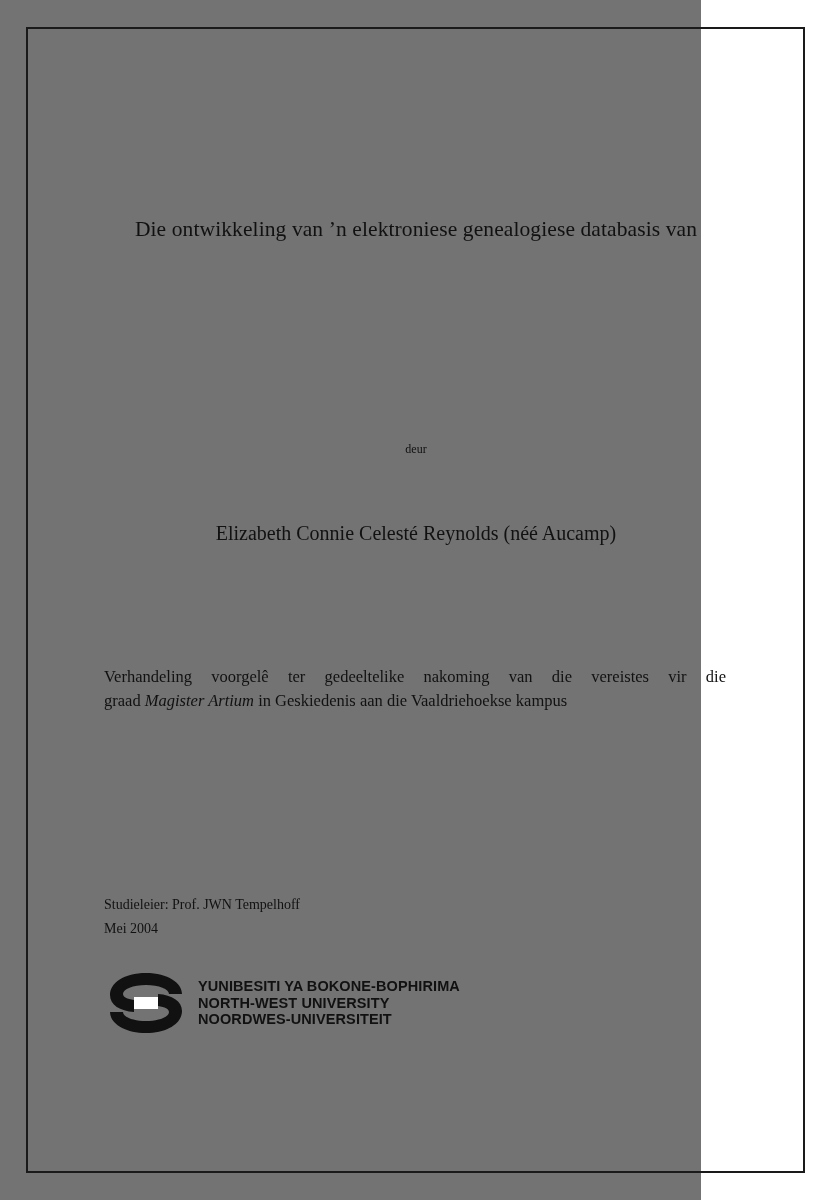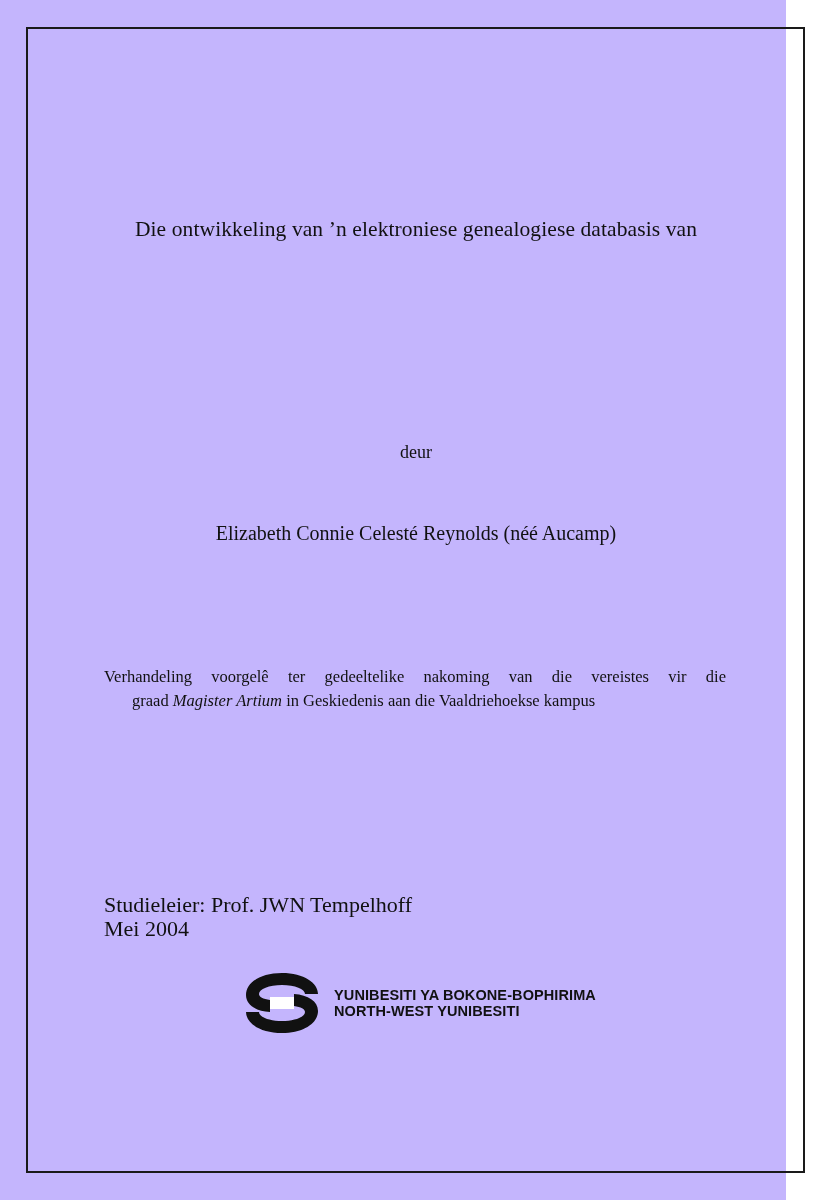--- a/index.html
+++ b/index.html
@@ -9,23 +9,23 @@
   }
   body {
     width: 831px;
     height: 1200px;
     font-family: "Liberation Serif", serif;
     color: #111111;
     overflow: hidden;
   }
   .page {
     position: relative;
-    width: 786px;
+    width: 701px;
     height: 1200px;
-    background: #c4b5fd;
+    background: #737373;
     box-sizing: border-box;
   }
   .page-border {
     position: absolute;
     left: 26px;
     top: 27px;
     width: 779px;
     height: 1146px;
     border: 2px solid #1a1a1a;
     box-sizing: border-box;
@@ -50,21 +50,21 @@
     line-height: 44px;
     letter-spacing: 0.1px;
     color: #111111;
   }
   .deur {
     position: absolute;
     left: 0;
     top: 415px;
     width: 632px;
     text-align: center;
-    font-size: 18px;
+    font-size: 12px;
   }
   .author {
     position: absolute;
     left: 0;
     top: 495px;
     width: 632px;
     text-align: center;
     font-size: 20px;
   }
   .statement {
@@ -75,41 +75,40 @@
     font-size: 16.5px;
     line-height: 24px;
     text-align: justify;
   }
   .statement .just {
     text-align: justify;
     text-align-last: justify;
   }
   .statement .rest {
     text-align: left;
-    margin-left: 28px;
   }
   .statement i {
     font-style: italic;
   }
   .supervisor {
     position: absolute;
     left: 4px;
     top: 866px;
     width: 500px;
-    font-size: 22px;
+    font-size: 14px;
     line-height: 24px;
     text-align: left;
   }
   .logo-wrap {
     position: absolute;
     left: 0;
     top: 940px;
     width: 632px;
     display: flex;
-    justify-content: center;
+    justify-content: flex-start;
     align-items: center;
   }
   .logo {
     display: flex;
     align-items: center;
     gap: 6px;
   }
   .logo-mark {
     width: 92px;
     height: 72px;
@@ -153,19 +152,20 @@
 
     <div class="logo-wrap">
       <div class="logo">
         <svg class="logo-mark" viewBox="0 0 92 72">
           <path d="M46 6 C24 6 10 16 10 28 C10 38 20 44 34 45 L34 33 C27 32 23 30 23 27 C23 22 33 18 46 18 C59 18 69 22 69 27 L82 27 C82 16 68 6 46 6 Z" fill="#111111"></path>
           <path d="M46 66 C68 66 82 56 82 44 C82 34 72 28 58 27 L58 39 C65 40 69 42 69 45 C69 50 59 54 46 54 C33 54 23 50 23 45 L10 45 C10 56 24 66 46 66 Z" fill="#111111"></path>
           <rect x="34" y="30" width="24" height="12" fill="#ffffff"></rect>
         </svg>
         <div class="logo-text">
           <div>YUNIBESITI YA BOKONE-BOPHIRIMA</div>
-          <div>NORTH-WEST YUNIBESITI</div>
+          <div>NORTH-WEST UNIVERSITY</div>
+          <div>NOORDWES-UNIVERSITEIT</div>
         </div>
       </div>
     </div>
 
   </div>
 </div>
 
 </body></html>

